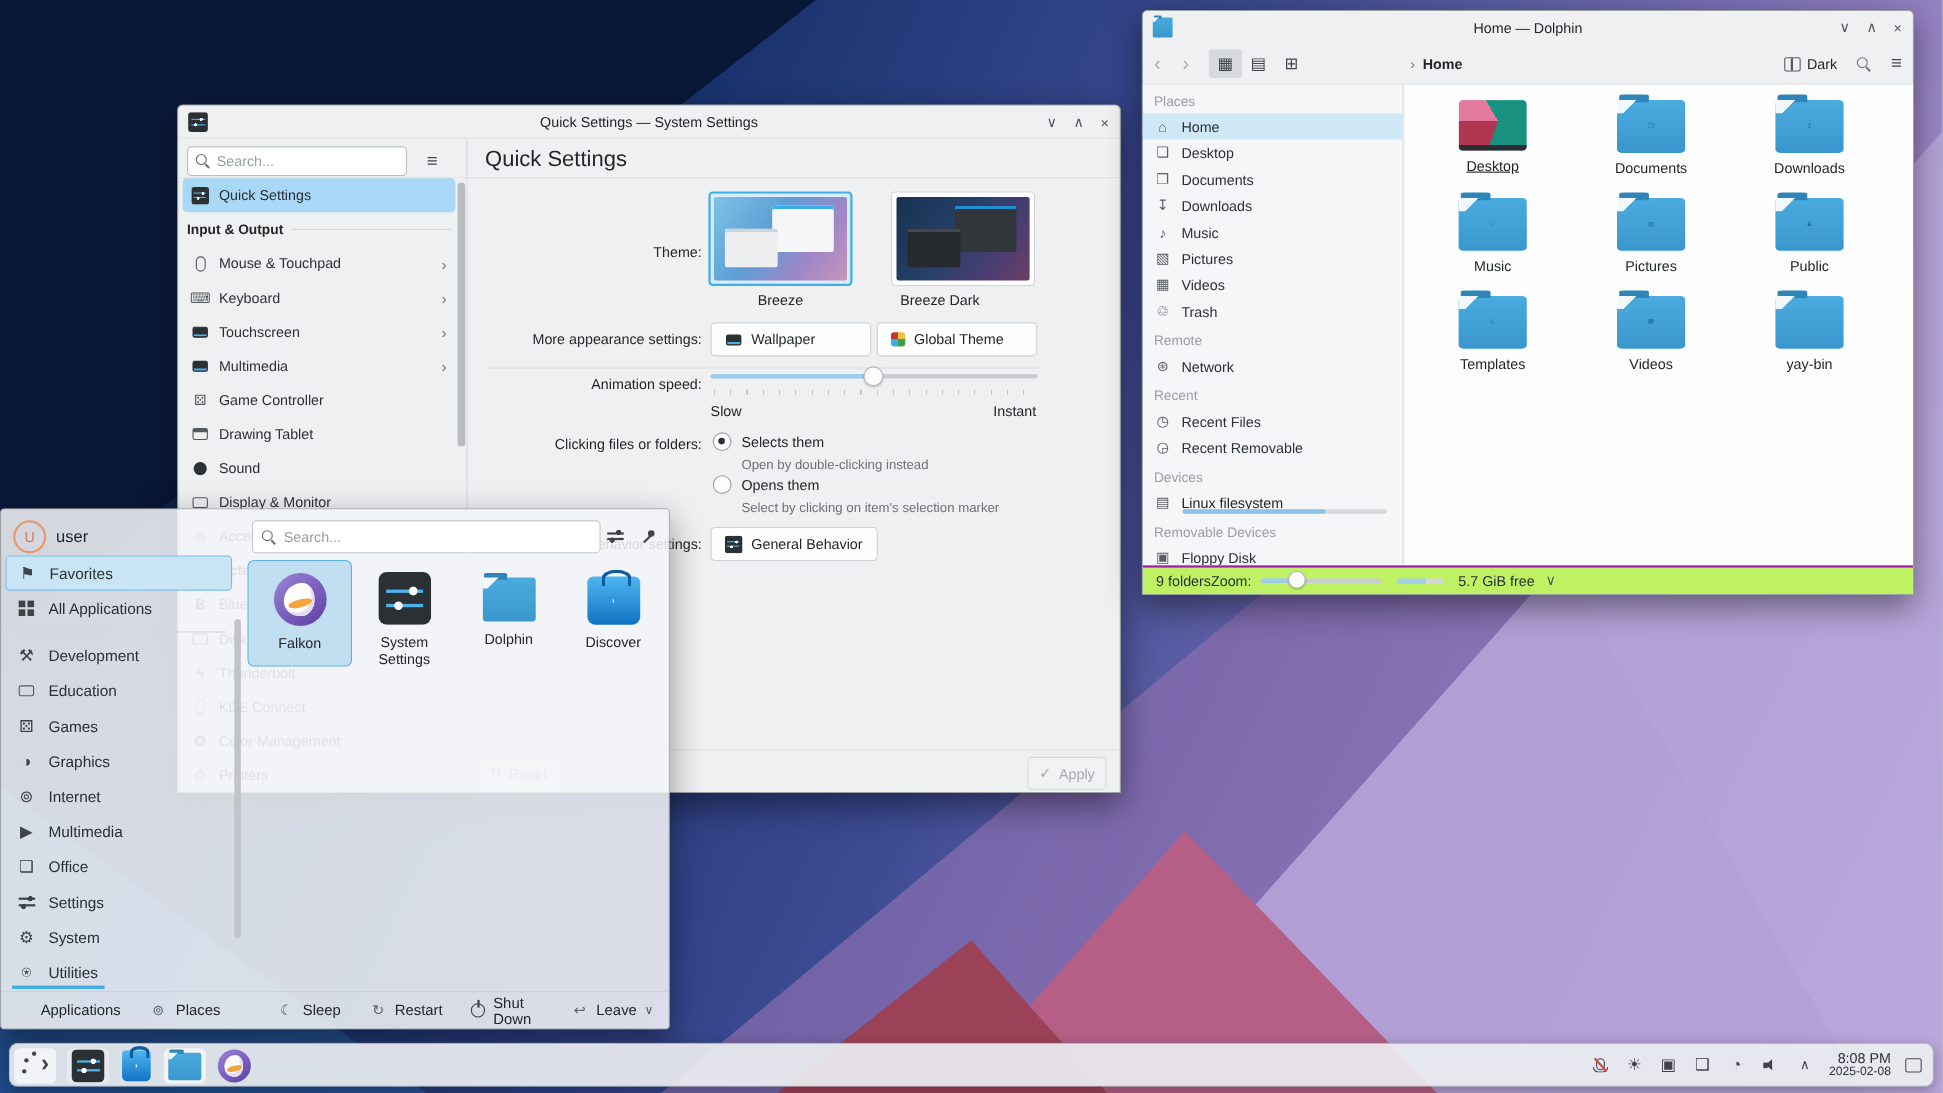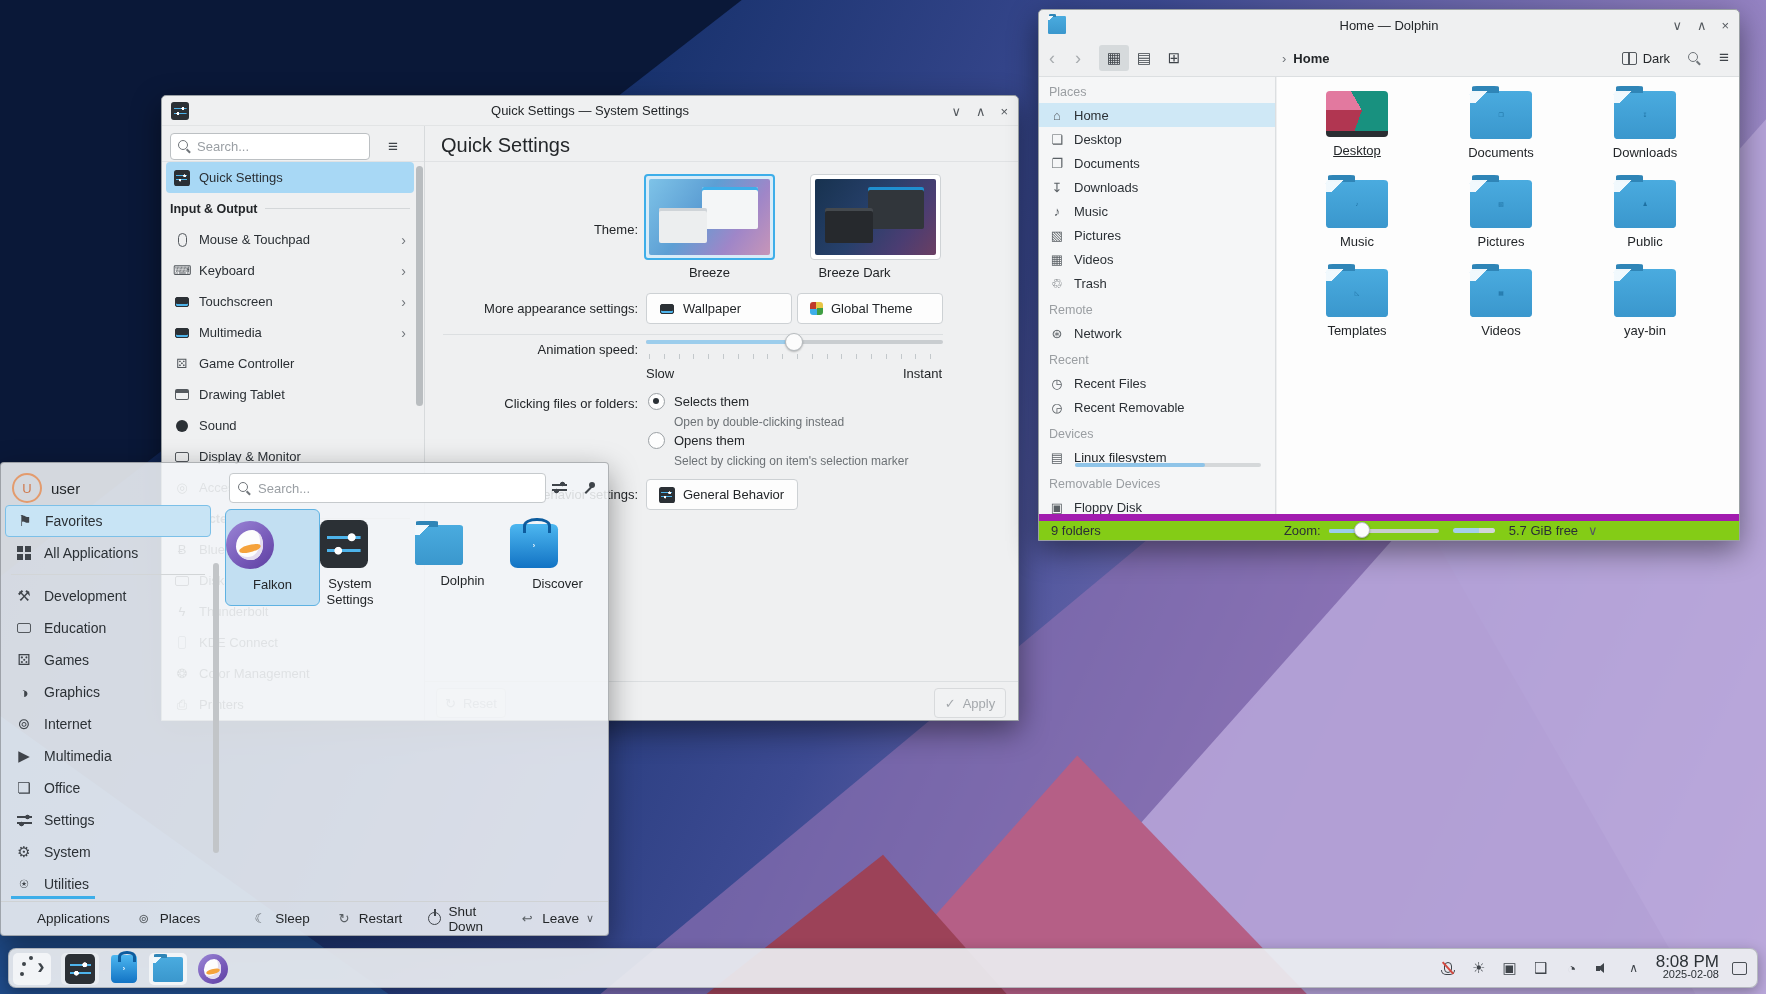--- a/index.html
+++ b/index.html
@@ -148,41 +148,41 @@
   .pitem.sel{background:#cfe8f6}
   .pbar{position:relative;height:24px;padding:0 10px;display:flex;align-items:center;gap:9px;flex-wrap:wrap}
   .usage{position:absolute;left:36px;right:14px;bottom:2px;height:4px;background:#d5d8da;border-radius:2px}
   .usage::before{content:"";position:absolute;left:0;top:0;bottom:0;width:70%;background:#8fc4e8;border-radius:2px}
   #dmain{position:absolute;left:238px;top:67px;right:0;bottom:26px;background:#fdfdfd}
   #dgrid{position:absolute;left:8px;top:12px;display:grid;grid-template-columns:repeat(3,144px);grid-auto-rows:89px}
   .fcell{display:flex;flex-direction:column;align-items:center;gap:6px;padding-top:2px}
   .fcell .lbl{font-size:13px;color:#232629}
   .fcell .lbl.und{text-decoration:underline}
   .bigfolder{width:62px;height:48px}
-  #dstatus{position:absolute;left:0;right:0;bottom:0;height:26px;border-top:7px solid #a21caf;background:#84cc16;display:flex;align-items:center;padding:0 12px;color:#2b3035}
+  #dstatus{position:absolute;left:0;right:0;bottom:0;height:26px;border-top:2px solid #a21caf;background:#bef264;display:flex;align-items:center;padding:0 12px;color:#2b3035}
   .cap{width:42px;height:5px;border-radius:3px;background:linear-gradient(90deg,#a5cfec 0 62%,#d2d6d8 62%)}
 
   
   #kick{position:absolute;left:0;top:462px;width:609px;height:474px;background:rgba(242,245,247,.87);border:1px solid rgba(90,95,100,.45);border-radius:4px;box-shadow:0 10px 30px rgba(0,0,0,.4)}
   #khead{position:absolute;left:0;right:0;top:0;height:50px;display:flex;align-items:center}
   #kavatar{position:absolute;left:11px;top:10px;width:30px;height:30px;border:2px solid #e39b6d;border-radius:50%;display:flex;align-items:center;justify-content:center;color:#cf7a4e;font-size:13px}
   #kuser{position:absolute;left:50px;top:17px;font-size:15px}
   #ksearch{position:absolute;left:228px;top:10px;width:317px;height:30px;background:#fff;border:1px solid #c6cacd;border-radius:4px;display:flex;align-items:center;gap:7px;padding:0 8px}
   #ksearch input{border:none;outline:none;background:transparent;font:inherit;width:250px;color:#232629}
   #ksearch input::placeholder{color:#9a9fa4}
   #kconf{position:absolute;left:551px;top:18px}
   #kpin{position:absolute;left:582px;top:18px}
   #kcats{position:absolute;left:4px;top:42px;width:206px;display:flex;flex-direction:column}
   .kcat{height:32px;display:flex;align-items:center;gap:11px;padding:0 10px;border-radius:4px;color:#2b3035;font-size:14px}
   .kcat.sel{background:#c8e4f5;border:1px solid #7cc0e8}
   .kcat .g{color:#3f444a}
   .ksep{height:1px;background:#d2d5d7;margin:5px 6px}
   #kscroll{position:absolute;left:212px;top:100px;width:6px;height:290px;background:#c2c5c8;border-radius:3px}
   #kgrid{position:absolute;left:224px;top:46px;width:384px;display:flex;flex-wrap:wrap}
-  .kcell{width:95px;height:97px;display:flex;flex-direction:column;padding-top:11px;border-radius:6px;gap:8px}
+  .kcell{width:95px;height:97px;display:flex;flex-direction:column;align-items:center;padding-top:11px;border-radius:6px;gap:8px}
   .kcell.sel{background:#c2dff2;border:1px solid #5fb2e2}
   .kcell .lbl{font-size:13px;text-align:center;line-height:16px}
   #ktabline{position:absolute;left:10px;top:433px;width:84px;height:3px;background:#3daee9}
   #kfoot{position:absolute;left:0;right:0;bottom:0;height:34px;border-top:1px solid #cfd2d4;display:flex;align-items:center;padding:0 14px;gap:26px}
   .ktab{display:flex;align-items:center;gap:8px;font-size:13.5px}
   .ksess{display:flex;align-items:center;gap:7px;font-size:13.5px}
   .grid4{width:14px;height:14px;background:
     linear-gradient(#3f444a,#3f444a) 0 0/6px 6px no-repeat,
     linear-gradient(#3f444a,#3f444a) 100% 0/6px 6px no-repeat,
     linear-gradient(#3f444a,#3f444a) 0 100%/6px 6px no-repeat,
@@ -190,21 +190,21 @@
   .grid4.hollow{background:none;border:1.6px solid #3f444a;border-radius:2px}
 
   
   #panel{position:absolute;left:8px;right:8px;top:948px;height:40px;background:rgba(235,238,241,.92);border:1px solid rgba(120,126,131,.45);border-radius:8px;box-shadow:0 4px 14px rgba(0,0,0,.3)}
   .task{position:absolute;top:4px;width:38px;height:32px;display:flex;align-items:center;justify-content:center;border-radius:5px}
   .task.active{background:rgba(255,255,255,.65)}
   .task.mild{background:rgba(255,255,255,.35)}
   #tray{position:absolute;right:10px;top:0;height:38px;display:flex;align-items:center;gap:13px}
   .tico{color:#3f444a;font-size:15px;display:flex;align-items:center;justify-content:center;width:18px}
   #clock{text-align:right;line-height:13px;color:#2b3035}
-  #clock .t{font-size:17px}
+  #clock .t{font-size:13px}
   #clock .d{font-size:11px}
   .showdesk{width:15px;height:13px;border:1.6px solid #4a4f55;border-radius:2px}
 </style>
 </head>
 <body>
 
 <div id="wall">
   <div class="facet f1"></div>
   <div class="facet f3"></div>
   <div class="facet f2"></div>
@@ -542,21 +542,21 @@
       </div>
       <div class="fcell">
         <span class="appico ic-folder bigfolder"></span>
         <span class="lbl">yay-bin</span>
       </div>
     </div>
   </div>
 
   <div id="dstatus">
     <span>9 folders</span>
-    <span style="margin-left:183px">Zoom:</span>
+    <span style="">Zoom:</span>
     <span class="slider" style="position:relative;width:110px;height:18px;margin-left:8px;display:inline-block">
       <span class="track" style="position:absolute"></span>
       <span class="fill" style="position:absolute;width:33px"></span>
       <span class="knob" style="position:absolute;left:25px;width:16px;height:16px"></span>
     </span>
     <span class="cap" style="margin-left:14px"></span>
     <span style="margin-left:14px">5.7 GiB free</span>
     <span style="margin-left:10px;color:#54595e">∨</span>
   </div>
 </div>

